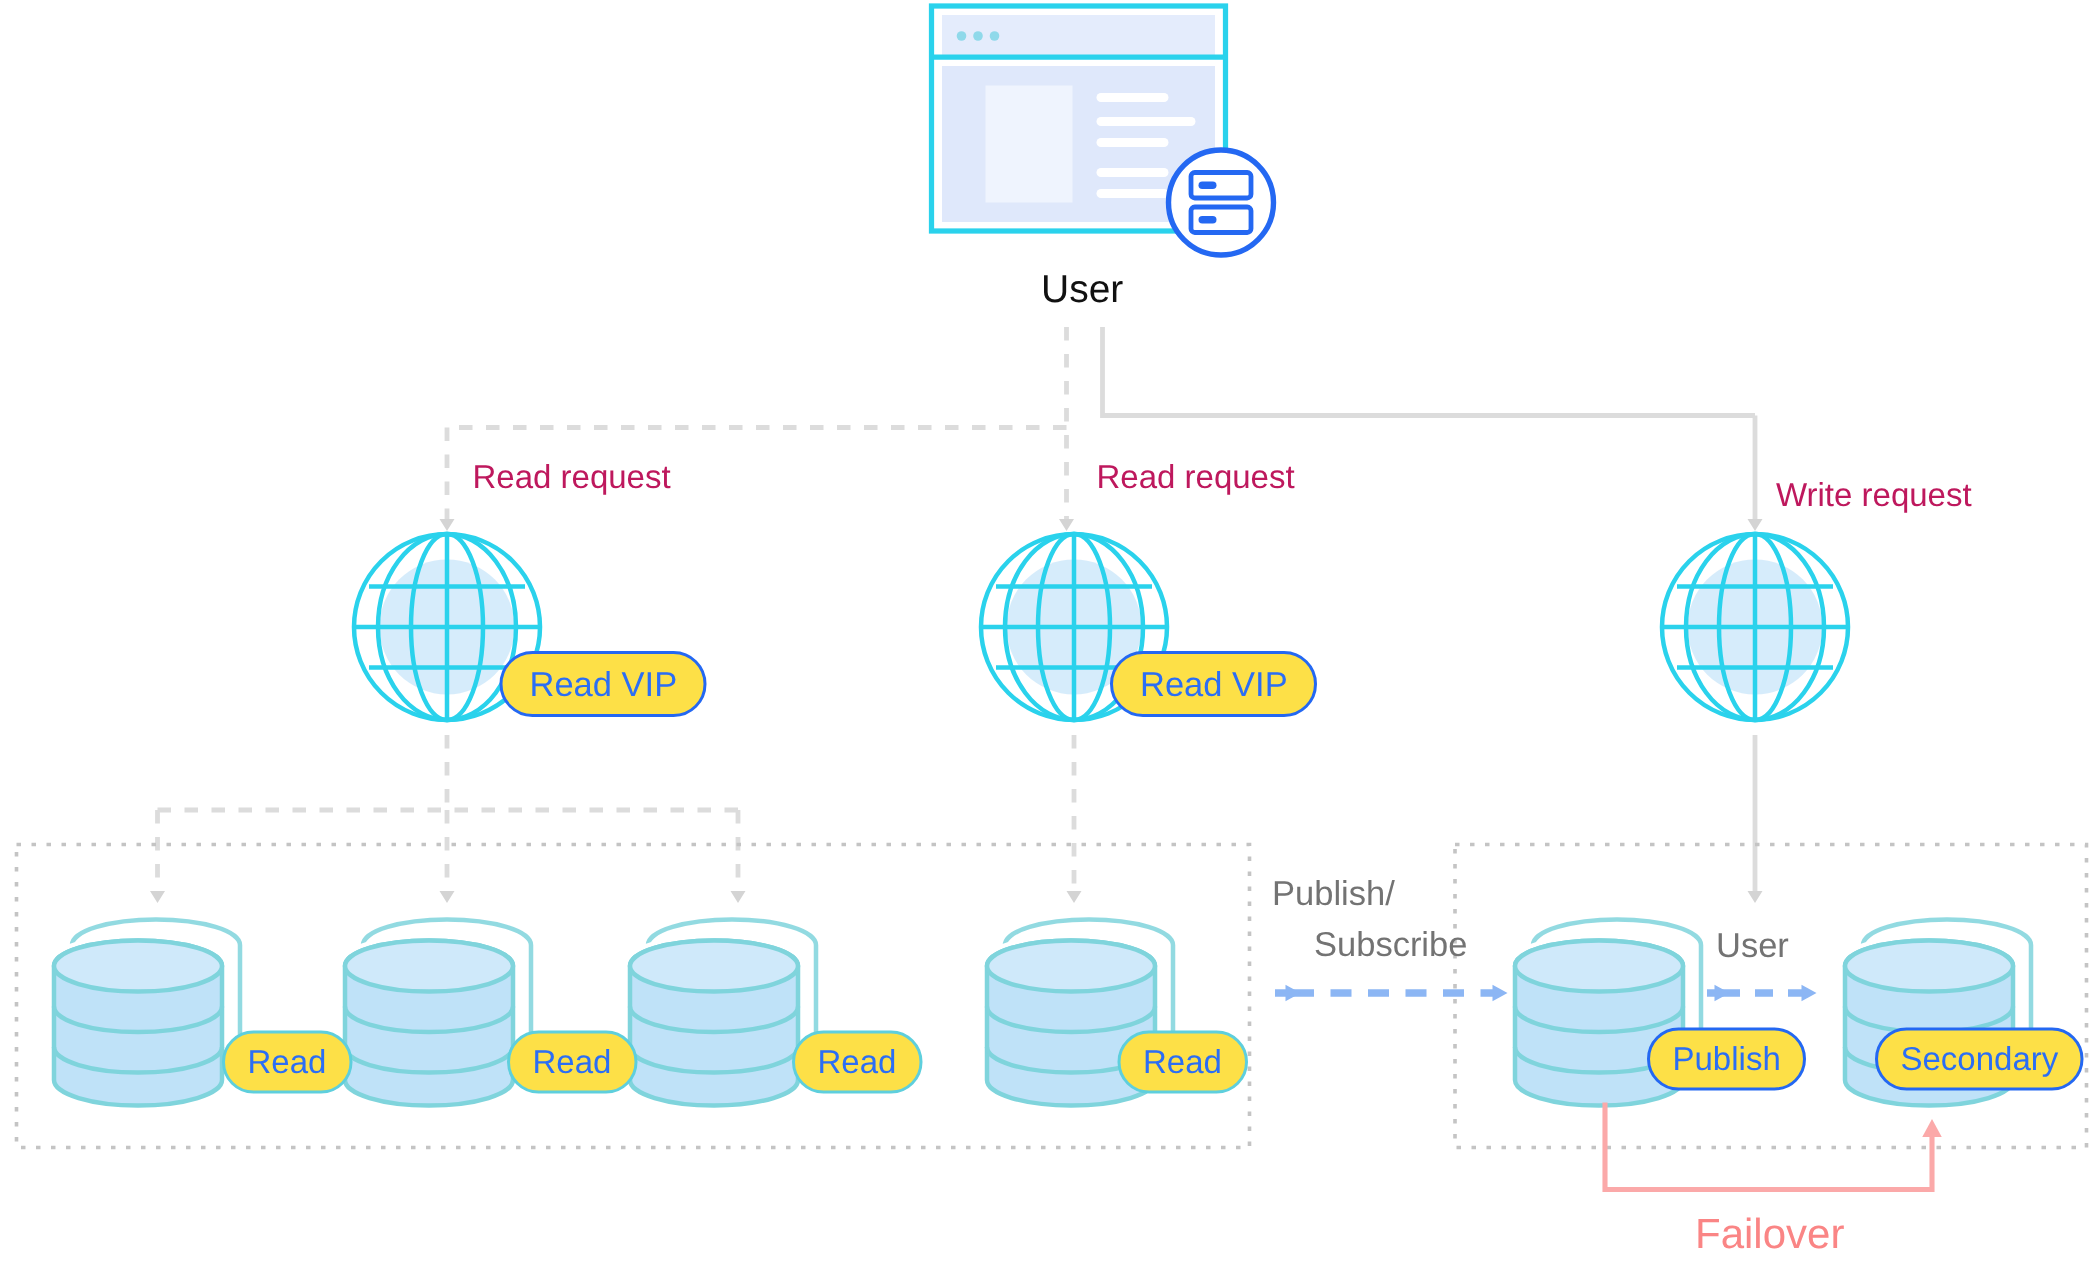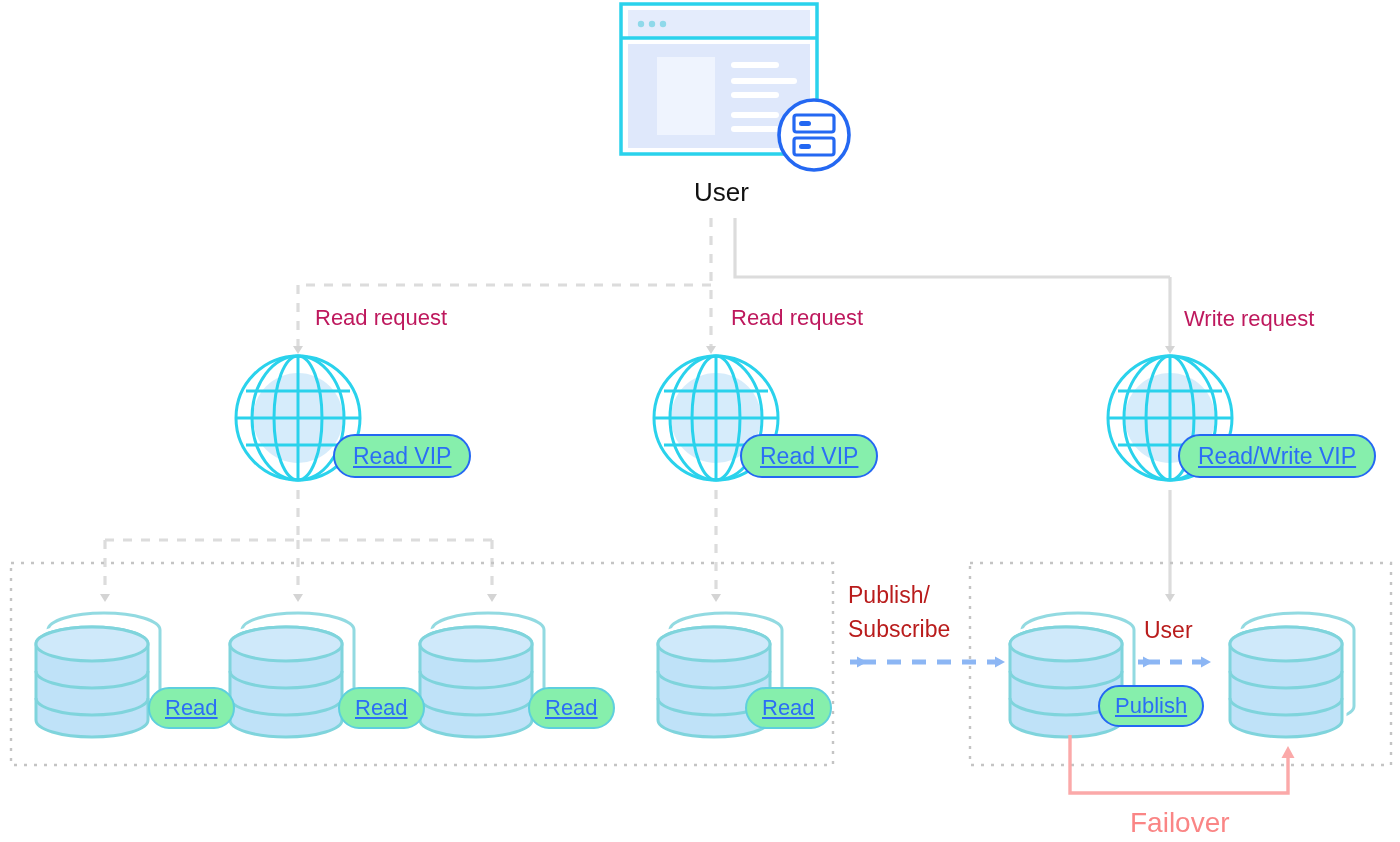--- a/index.html
+++ b/index.html
@@ -5,37 +5,36 @@
   html,body{margin:0;padding:0;background:#ffffff;}
   body{width:1400px;height:842px;overflow:hidden;
        font-family:"Liberation Sans","DejaVu Sans",sans-serif;}
   #stage{position:relative;width:1400px;height:787px;}
   #stage svg.layer{position:absolute;left:0;top:0;width:1400px;height:842px;}
 
   
   .pill{
     position:absolute;
     display:flex;align-items:center;justify-content:center;
-    background:#86efac;
+    background:#fde047;
     border-radius:999px;
     white-space:nowrap;
     box-sizing:border-box;
-    text-decoration:underline;
   }
   .pill-blue{border:2.6px solid #2468f2;color:#2b6ef5;}
   .pill-teal{border:2.6px solid #5ecfdd;color:#2b6ef5;}
 
   .pill.vip{height:44px;padding:0 18px;font-size:23px;}
   .pill.db {height:42px;padding:0 15px;font-size:22px;}
 
   
   .lbl{position:absolute;white-space:nowrap;}
   .lbl-user{font-size:26px;color:#111111;}
   .lbl-req{font-size:22px;color:#be185d;}
-  .lbl-blue{font-size:23px;color:#b91c1c;line-height:34px;}
+  .lbl-blue{font-size:23px;color:#737373;line-height:34px;}
   .lbl-red{font-size:28px;color:#fa8585;}
 </style>
 </head>
 <body>
 
 <div id="stage">
 
   <svg class="layer" viewBox="0 0 1400 842" xmlns="http://www.w3.org/2000/svg">
     <defs>
 
@@ -176,33 +175,33 @@
 
     <g stroke="#fba9a9" stroke-width="3.4" fill="none">
       <path d="M1070,735 L1070,793 L1288,793 L1288,752" marker-end="url(#ahRed)"></path>
     </g>
   </svg>
 
   <div class="lbl lbl-user" style="left:694px;top:177px;">User</div>
 
   <div class="lbl lbl-req" style="left:315px;top:305px;">Read request</div>
   <div class="lbl lbl-req" style="left:731px;top:305px;">Read request</div>
-  <div class="lbl lbl-req" style="left:1184px;top:306px;">Write request</div>
+  <div class="lbl lbl-req" style="left:1184px;top:317px;">Write request</div>
 
   <div class="pill pill-blue vip" style="left:333px;top:434px;">Read VIP</div>
   <div class="pill pill-blue vip" style="left:740px;top:434px;">Read VIP</div>
-  <div class="pill pill-blue vip" style="left:1178px;top:434px;">Read/Write VIP</div>
 
   <div class="pill pill-teal db" style="left:148px;top:687px;">Read</div>
   <div class="pill pill-teal db" style="left:338px;top:687px;">Read</div>
   <div class="pill pill-teal db" style="left:528px;top:687px;">Read</div>
   <div class="pill pill-teal db" style="left:745px;top:687px;">Read</div>
 
   <div class="pill pill-blue db" style="left:1098px;top:685px;">Publish</div>
+  <div class="pill pill-blue db" style="left:1250px;top:685px;">Secondary</div>
 
   <div class="lbl lbl-blue" style="left:848px;top:578px;">Publish/</div>
-  <div class="lbl lbl-blue" style="left:848px;top:612px;text-align:center;">Subscribe</div>
+  <div class="lbl lbl-blue" style="left:876px;top:612px;text-align:center;">Subscribe</div>
 
   <div class="lbl lbl-blue" style="left:1144px;top:613px;">User</div>
 
   <div class="lbl lbl-red" style="left:1130px;top:807px;">Failover</div>
 
 </div>
 
 </body></html>

